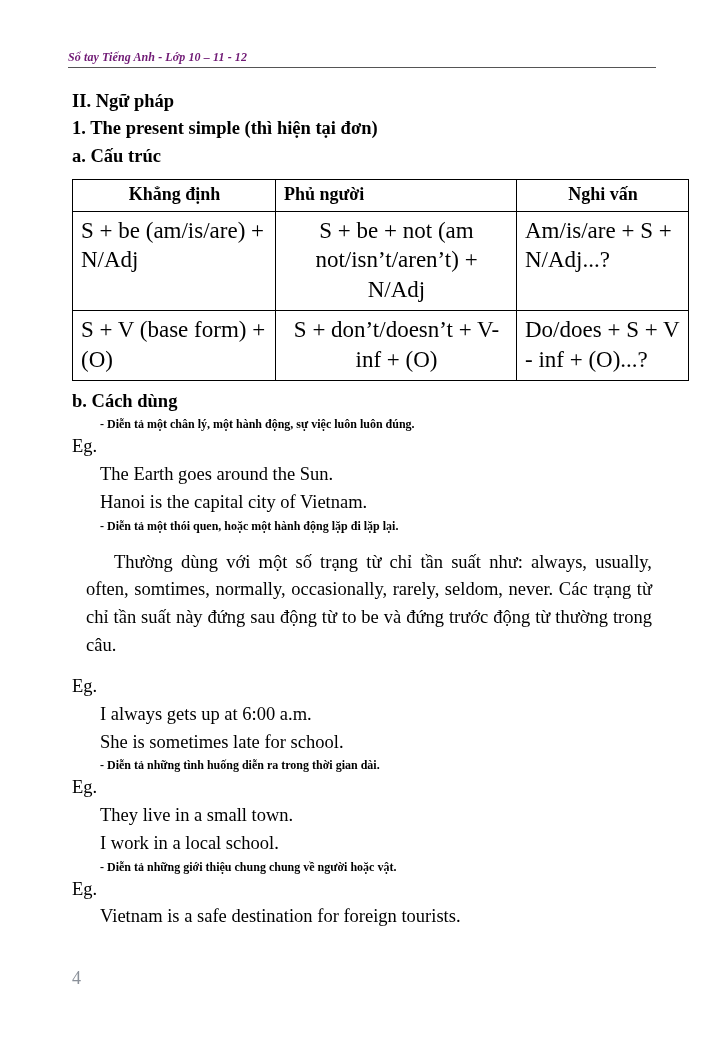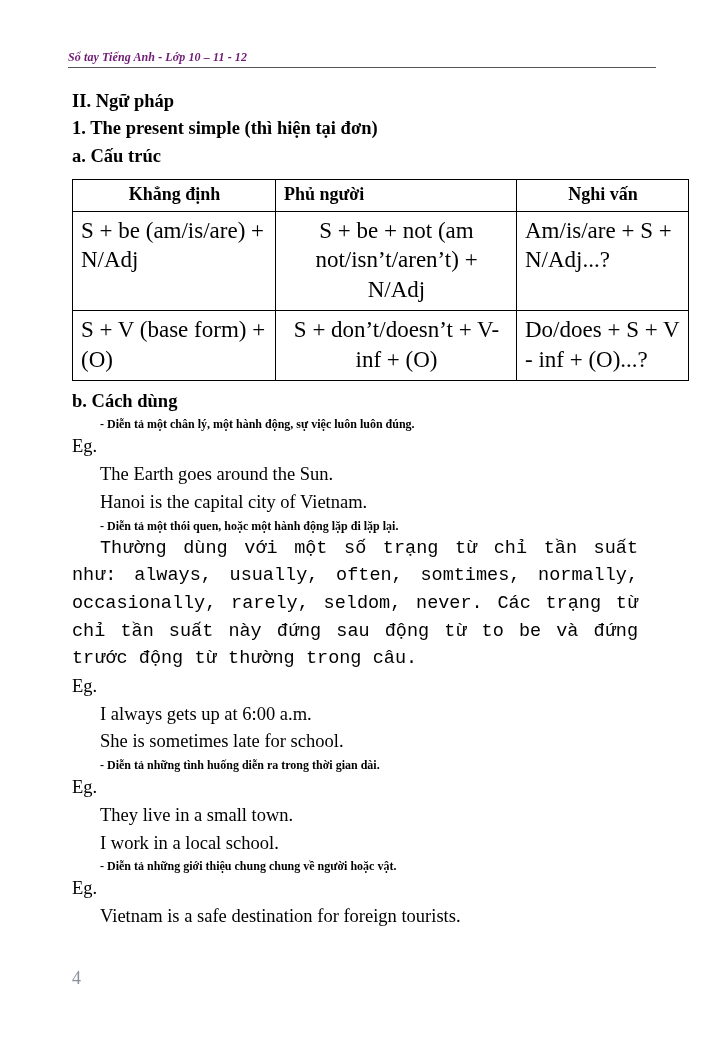--- a/index.html
+++ b/index.html
@@ -87,26 +87,25 @@
     font-weight: bold;
     font-size: 12px;
     line-height: 1.50;
     margin: 0;
     padding-left: 28px;
     white-space: nowrap;
   }
   .para-justify {
     font-size: 18.5px;
     line-height: 1.495;
-    margin: 0;
+    margin: 14px;
     text-align: justify;
     text-indent: 28px;
     width: 566px;
     word-spacing: 0.2px;
-    font-family: Liberation Mono, monospace;
   }
   .eg-label {
     font-size: 18.5px;
     line-height: 1.50;
     margin: 0;
   }
   .example {
     font-size: 18.5px;
     line-height: 1.50;
     margin: 0;

